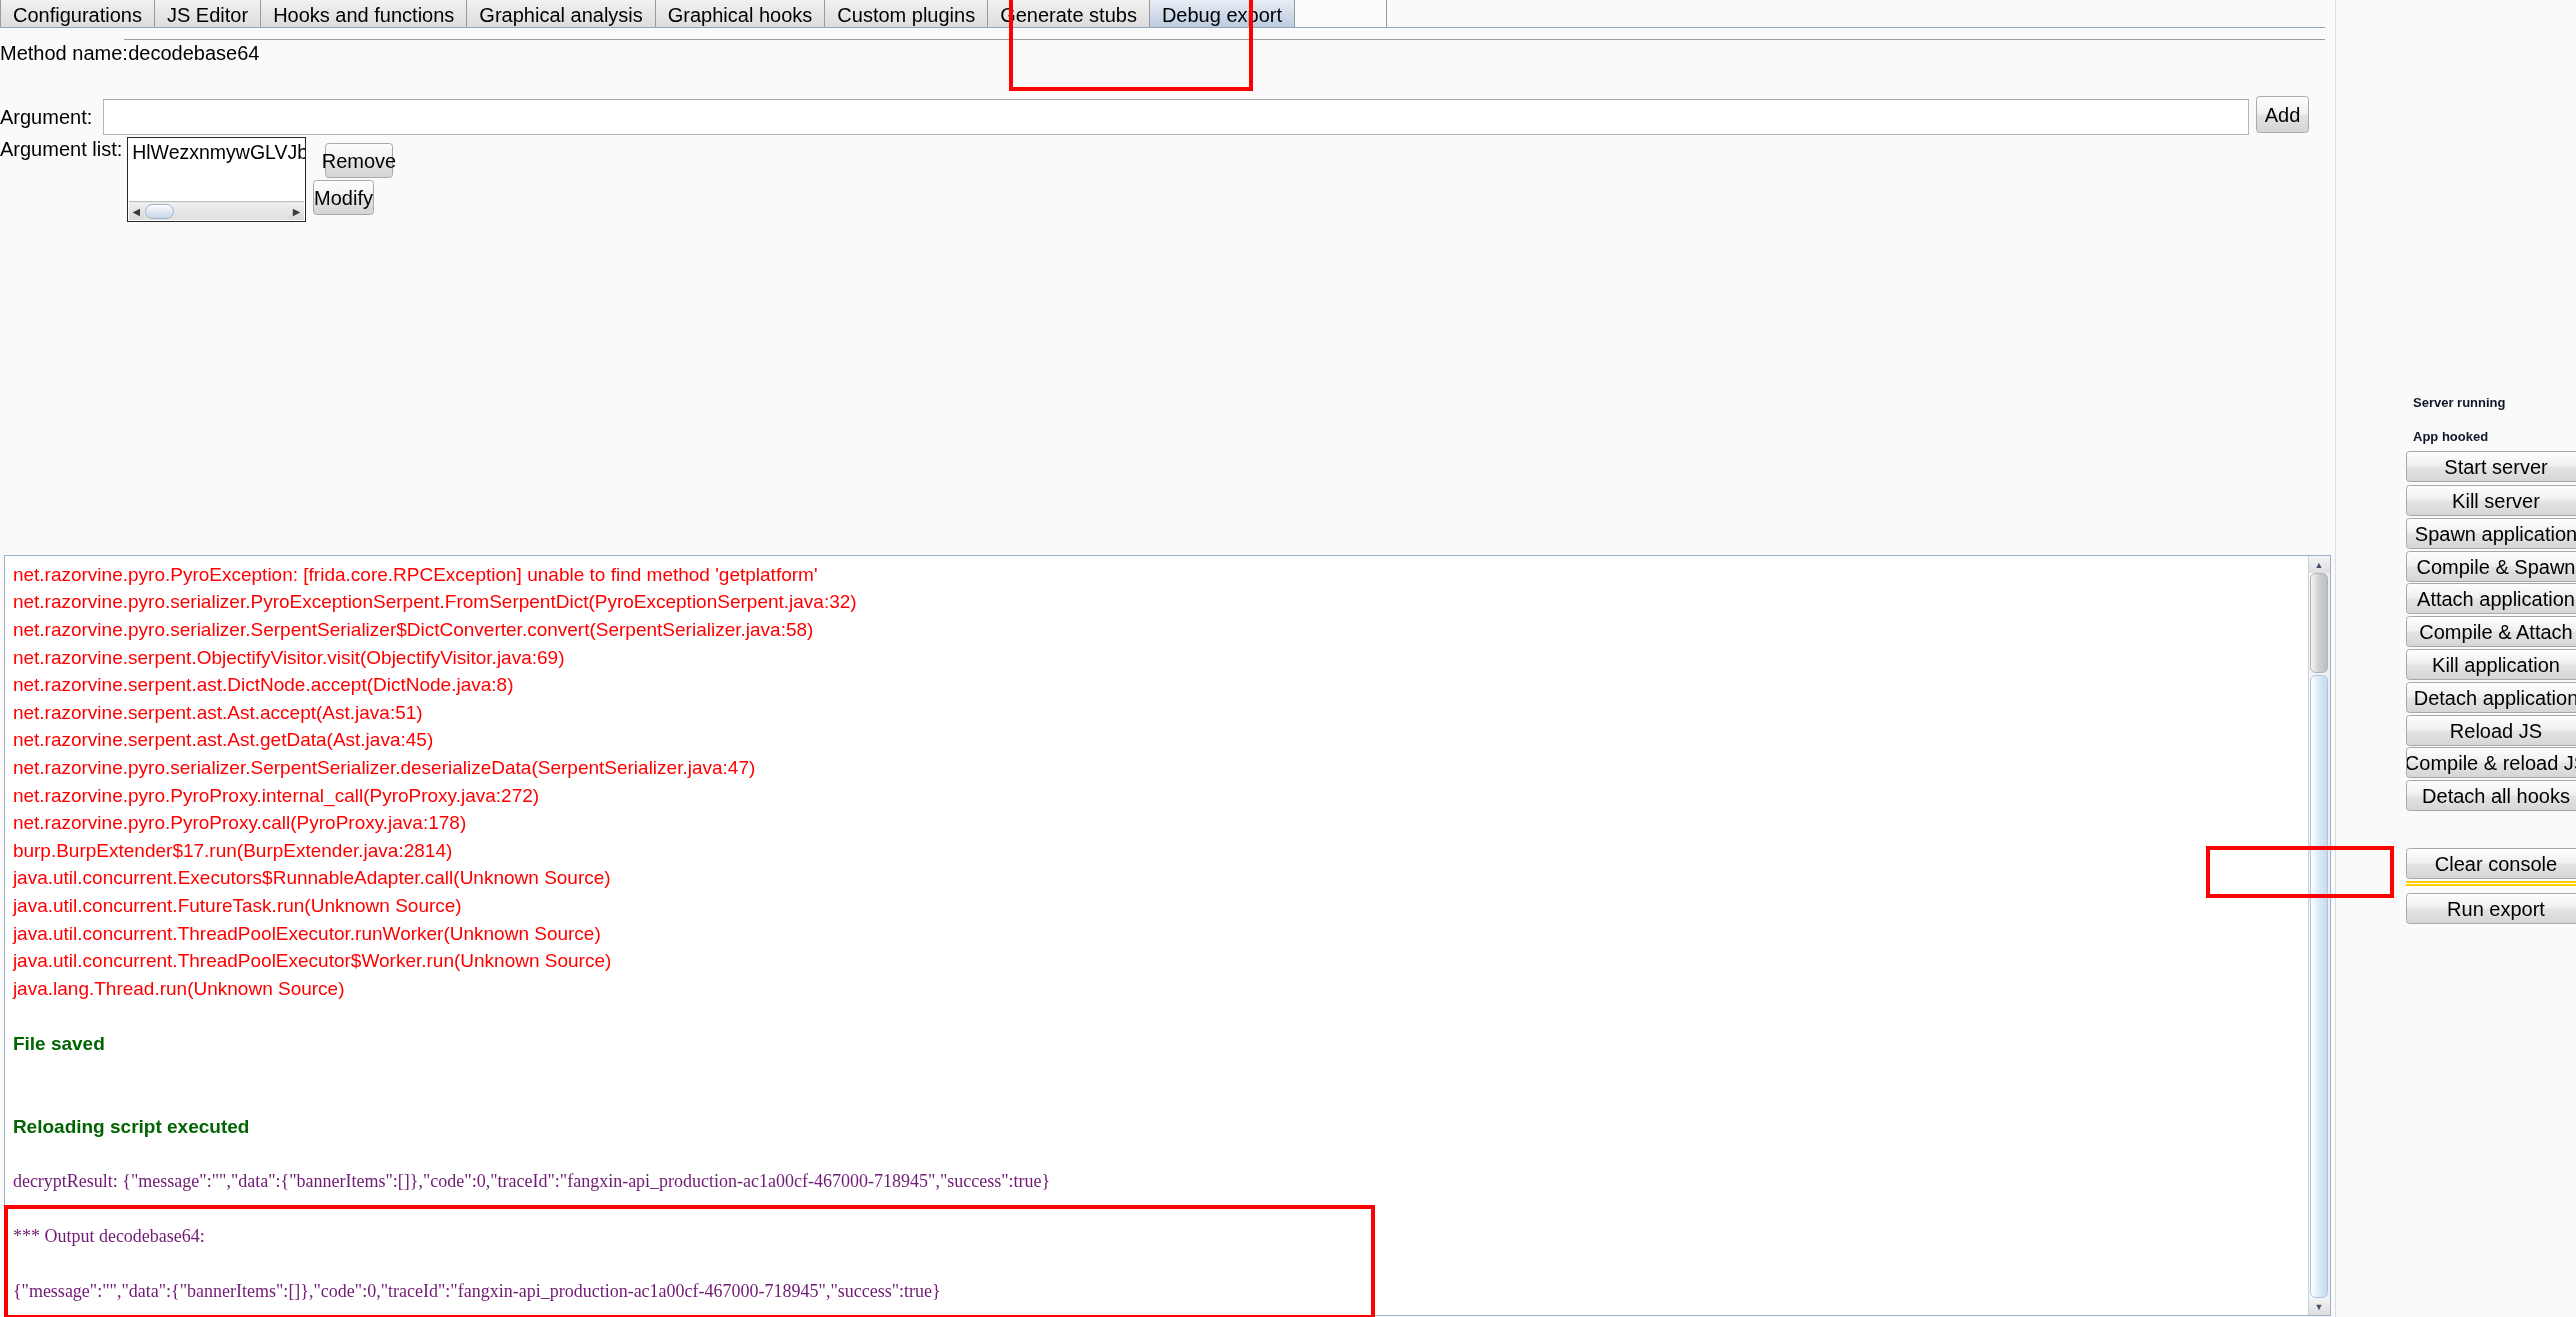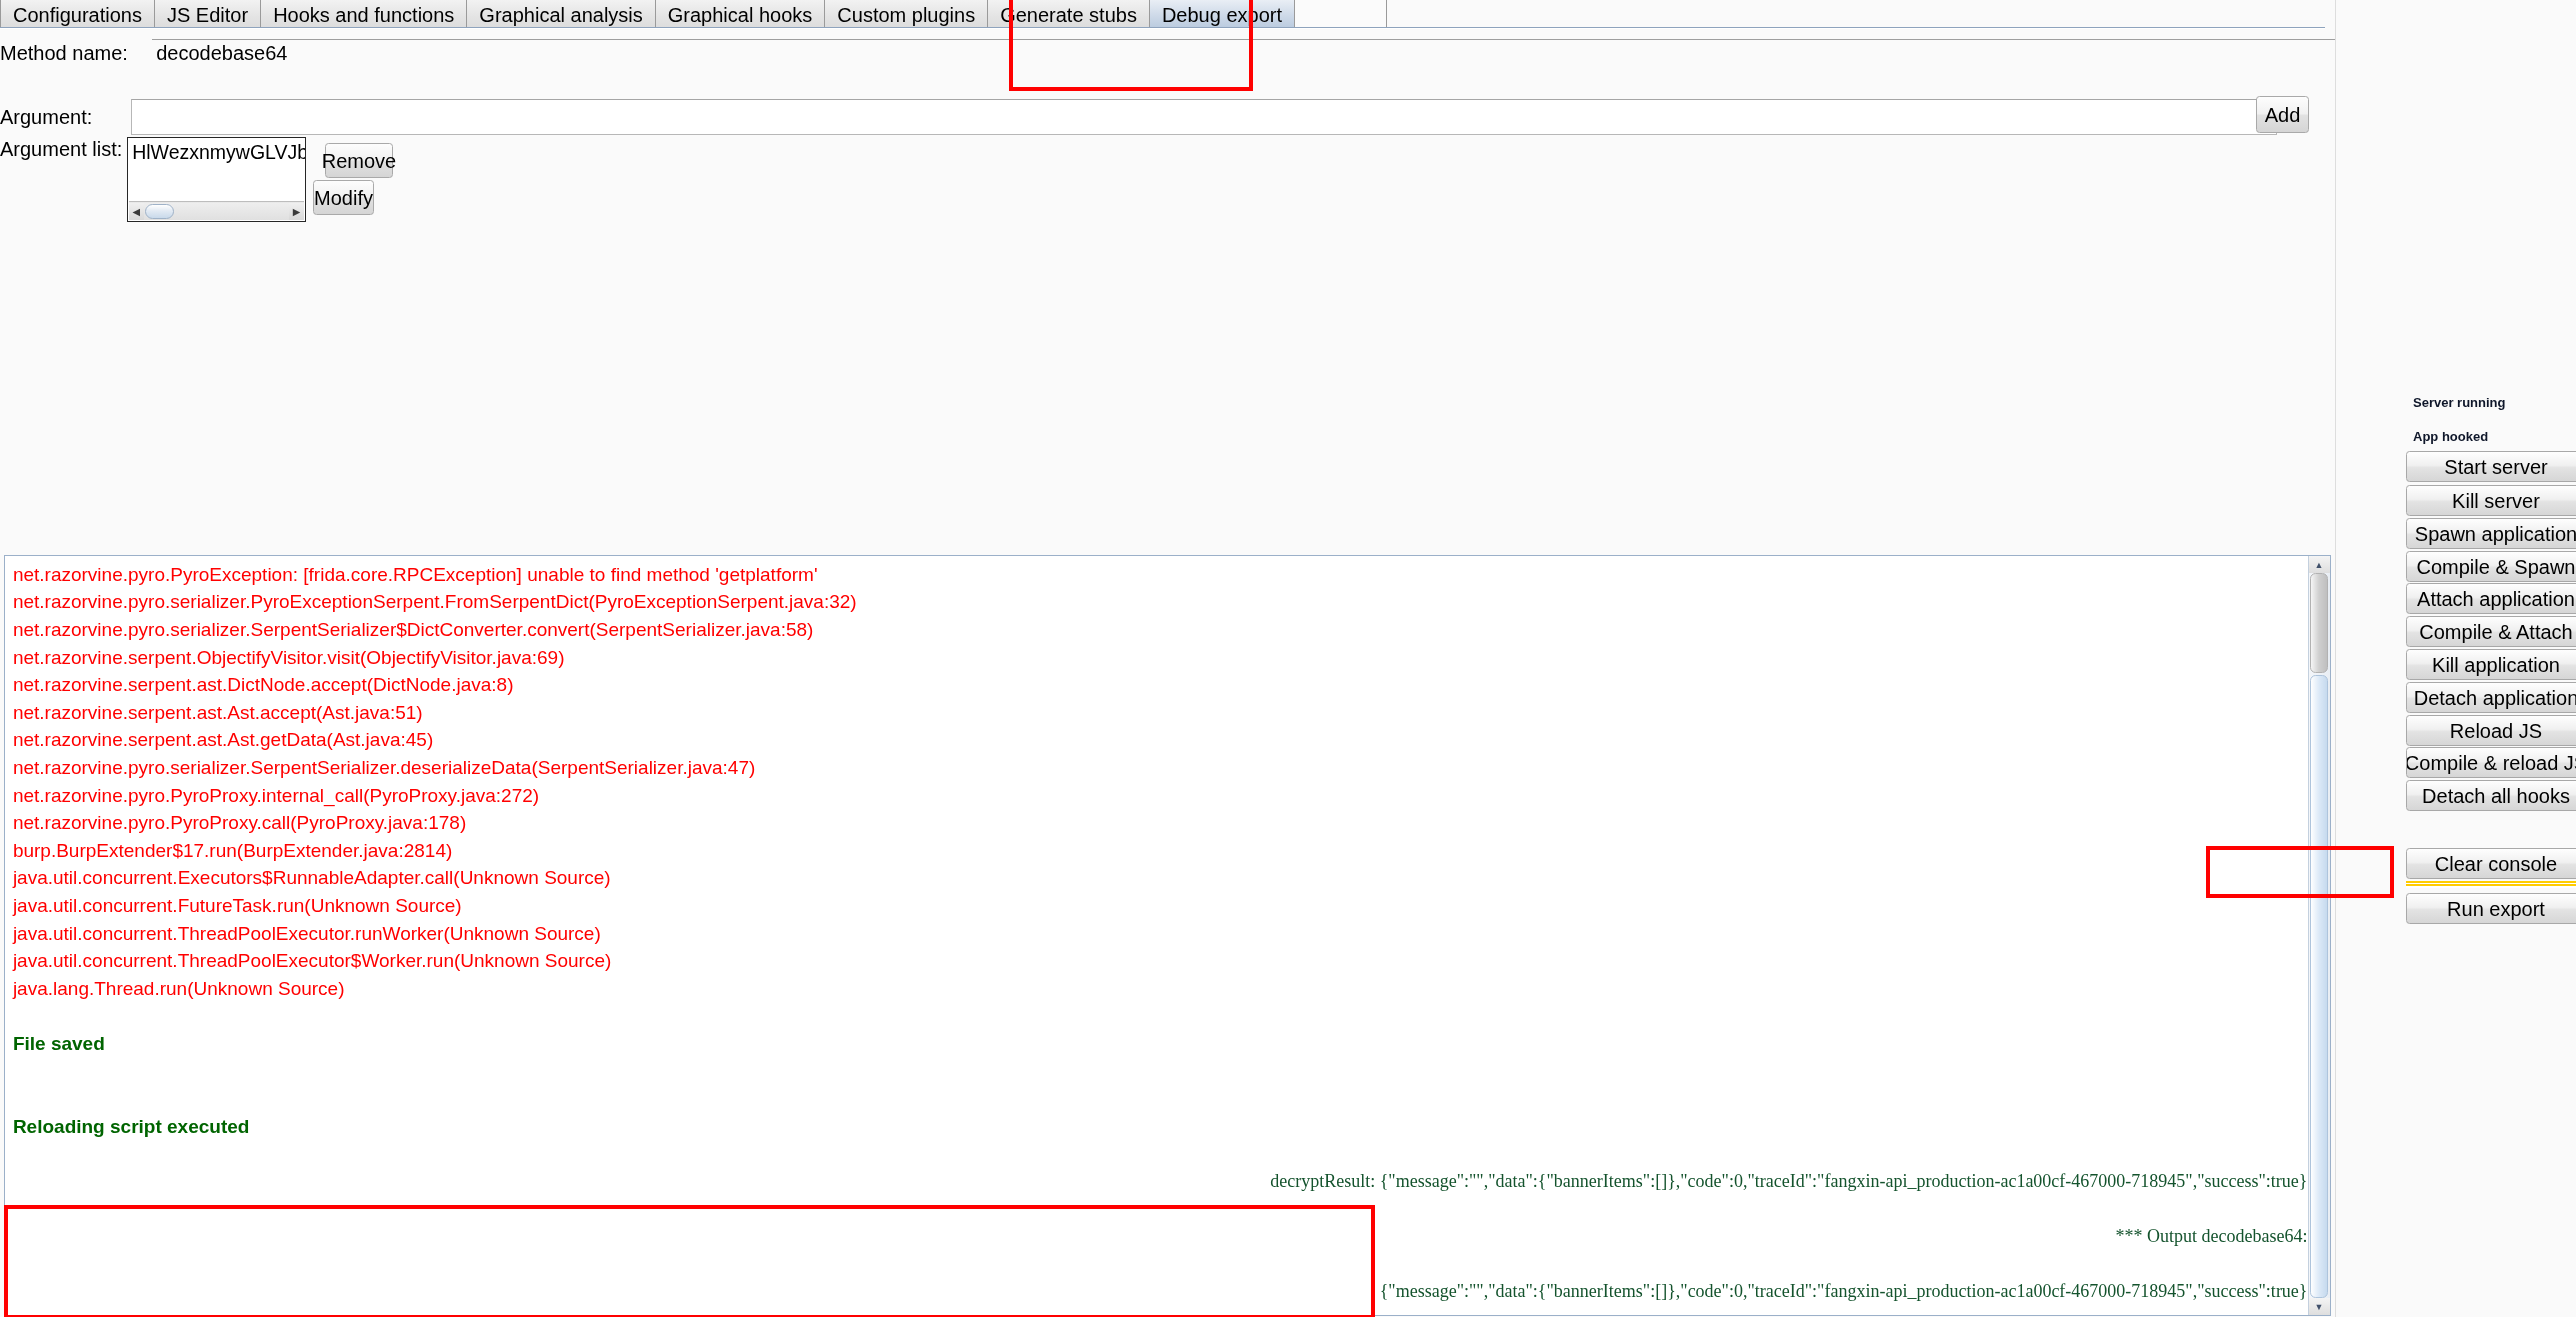--- a/index.html
+++ b/index.html
@@ -87,21 +87,20 @@
     border: 0.7px solid #b7b7b7;
     border-top-color: #a5a5a5;
     font-size: 20px;
     color: #000;
     padding: 2.8px 4.2px;
     box-sizing: border-box;
     display: flex;
     align-items: center;
     overflow: hidden;
     white-space: nowrap;
-    margin-left: 28px;
   }
   .row-method { left: 0; top: 8.4px; }
   .row-method .row-label { width: 124px; }
   .row-method .textfield {
     width: 2201px;
     height: 28px;
     border-top: 0.7px solid #9e9e9e;
     border-left: none;
     border-right: none;
     border-bottom: none;
@@ -234,23 +233,22 @@
     font-family: "Liberation Sans", sans-serif;
   }
   .line.err { color: #ff0000; }
   .line.ok {
     color: #006400;
     font-weight: bold;
   }
   .line.spacer { color: transparent; }
   .line.mono {
     font-family: "Liberation Serif", serif;
-    color: #14532d;
+    color: #701a75;
     font-size: 18px;
-    text-align: right;
   }
 
   .vscroll {
     width: 22px;
     background: linear-gradient(to right, #f3f6fa, #e9eef4);
     border-left: 0.7px solid #c4d0de;
     position: relative;
     box-sizing: border-box;
   }
   .vscroll-arrow {

